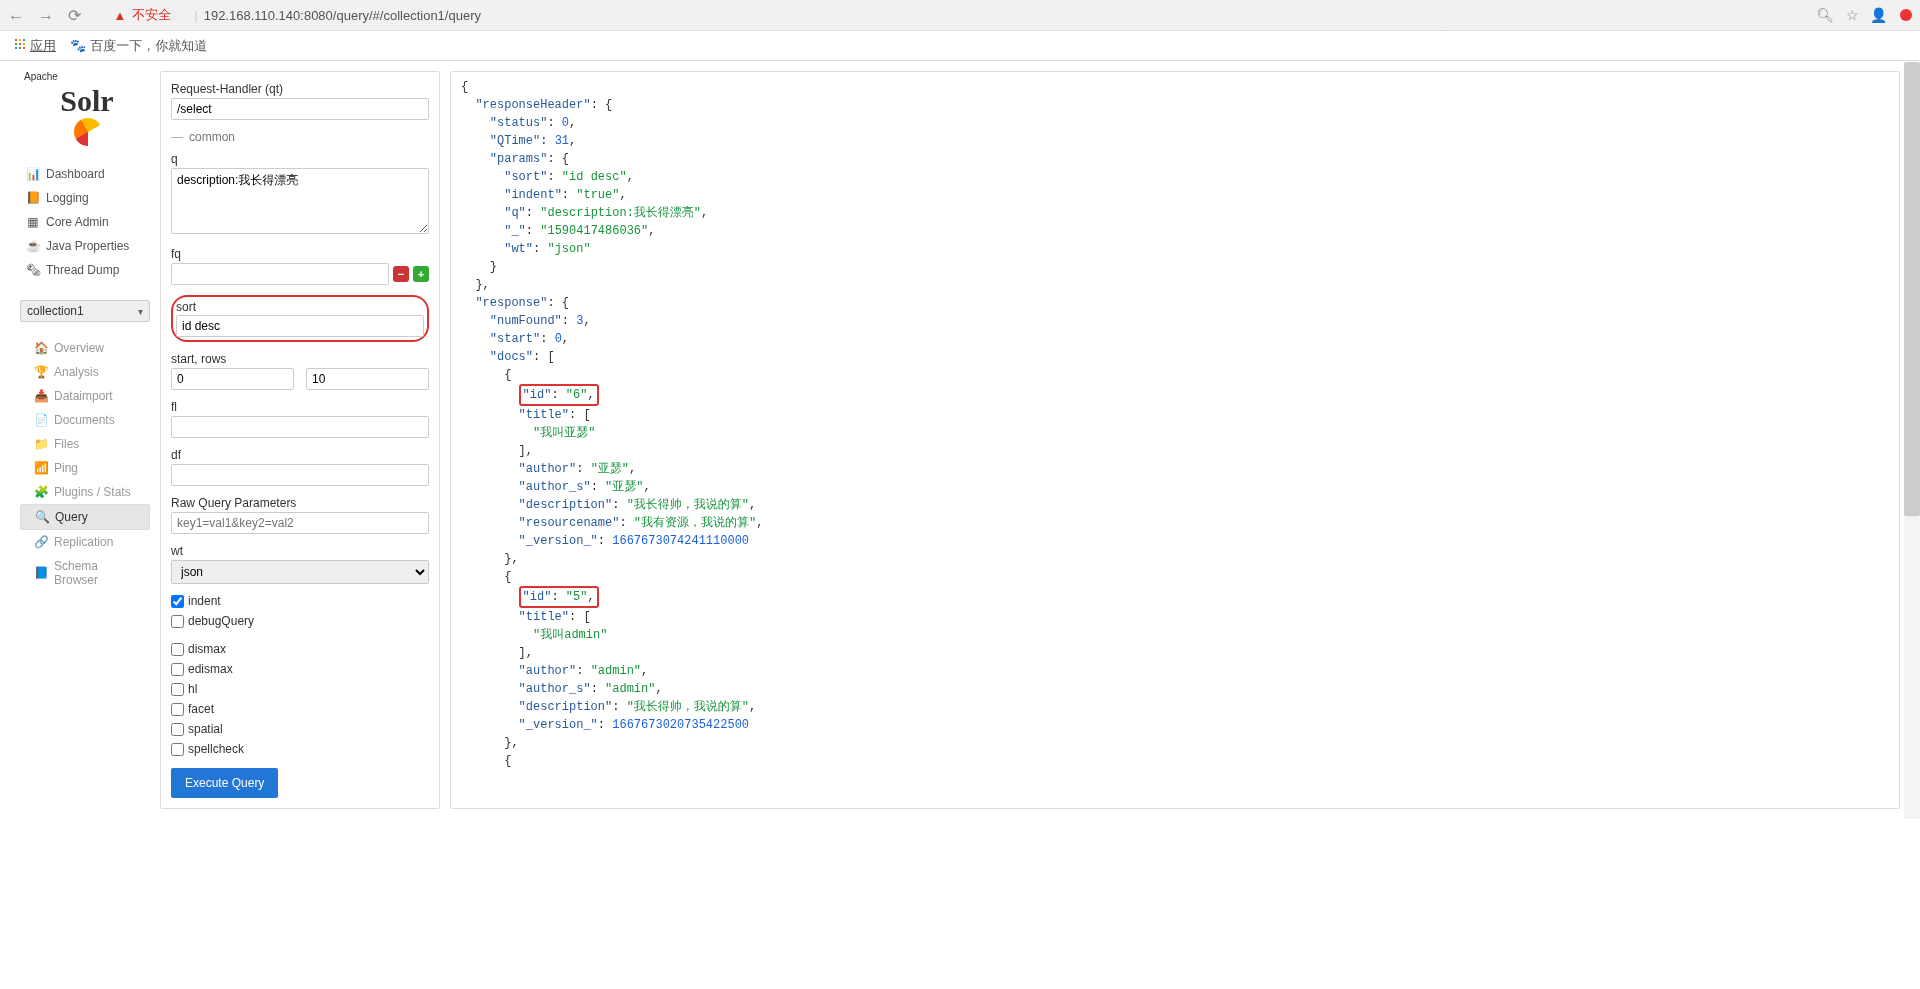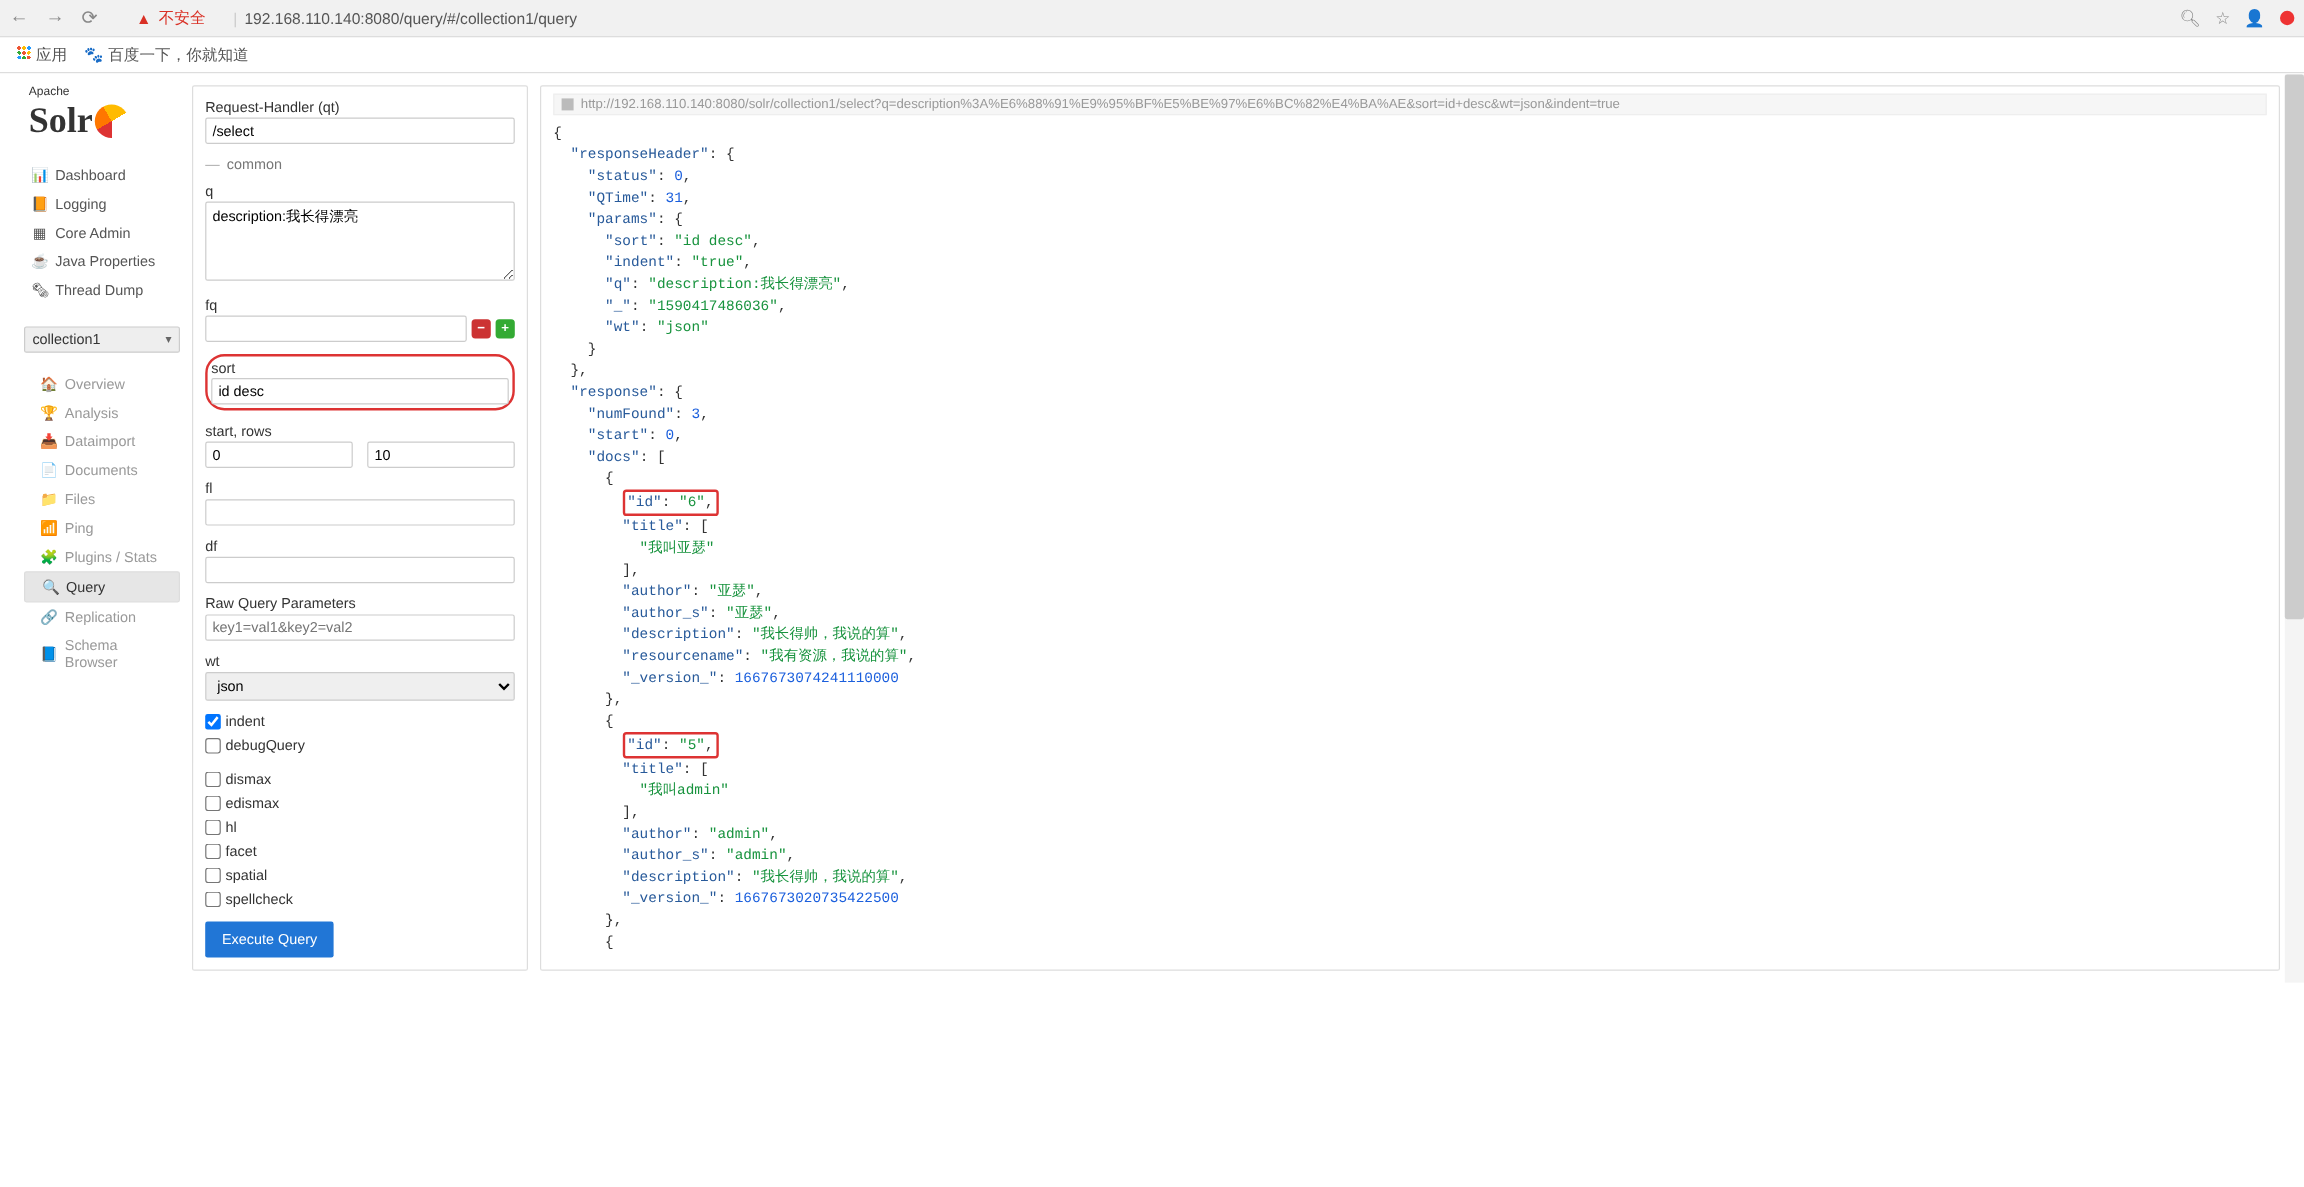--- a/index.html
+++ b/index.html
@@ -10,21 +10,21 @@
     .browser-nav { display: flex; gap: 14px; font-size: 16px; color: #888; }
     .browser-nav span { cursor: pointer; }
     .url-box { flex: 1; background: #f1f1f1; border-radius: 14px; height: 26px; display: flex; align-items: center; padding: 0 12px; color: #555; font-size: 13px; max-width: 1350px; margin-left: 8px; }
     .url-box .warn { color: #d93025; margin-right: 6px; }
     .url-box .unsafe { color: #d93025; margin-right: 17px; }
     .url-box .pipe { color: #ccc; margin: 0 6px; }
     .browser-right { margin-left: auto; display: flex; gap: 12px; font-size: 14px; color: #888; align-items: center; }
     .browser-right .red-dot { width: 12px; height: 12px; background: #e33; border-radius: 50%; }
     
     .bookmarks-bar { height: 30px; display: flex; align-items: center; padding: 0 14px; gap: 14px; border-bottom: 1px solid #ddd; font-size: 13px; }
-    .bookmarks-bar .apps { color: #555; }
+    .bookmarks-bar .apps { color: #555; text-decoration: underline; }
     .apps-icon { display: inline-block; width: 12px; height: 12px; margin-right: 4px; position: relative; }
     .apps-icon::before { content: ""; position: absolute; inset: 0; background: 
       radial-gradient(circle at 2px 2px, #e53 1.5px, transparent 1.5px),
       radial-gradient(circle at 6px 2px, #fb0 1.5px, transparent 1.5px),
       radial-gradient(circle at 10px 2px, #29f 1.5px, transparent 1.5px),
       radial-gradient(circle at 2px 6px, #3a3 1.5px, transparent 1.5px),
       radial-gradient(circle at 6px 6px, #e53 1.5px, transparent 1.5px),
       radial-gradient(circle at 10px 6px, #fb0 1.5px, transparent 1.5px),
       radial-gradient(circle at 2px 10px, #29f 1.5px, transparent 1.5px),
       radial-gradient(circle at 6px 10px, #3a3 1.5px, transparent 1.5px),
@@ -33,21 +33,21 @@
     .bookmarks-bar .baidu { color: #555; }
     .baidu-paw { color: #2a66e8; margin-right: 4px; }
     
     
     .page { display: flex; padding: 10px 20px; gap: 10px; }
     
     
     .left-col { width: 130px; flex-shrink: 0; }
     .logo-area { margin-bottom: 16px; padding-left: 4px; }
     .logo-text { font-size: 10px; color: #333; margin-bottom: 2px; }
-    .solr-logo { font-size: 30px; font-weight: bold; color: #333; font-family: Georgia, serif; display: flex; align-items: center; }
+    .solr-logo { font-size: 30px; font-weight: bold; color: #333; font-family: Georgia, serif; display: flex; align-items: center; flex-direction: column; }
     .sun { display: inline-block; width: 28px; height: 28px; margin-left: 2px; position: relative; }
     .sun::before { content: ""; position: absolute; width: 28px; height: 28px; border-radius: 50%;
       background: conic-gradient(from 180deg, #d33 0deg 60deg, #f70 60deg 150deg, #fb0 150deg 240deg, transparent 240deg); }
 
     .nav-list { list-style: none; margin-bottom: 18px; }
     .nav-list li { padding: 5px 6px; display: flex; align-items: center; gap: 6px; color: #555; cursor: pointer; }
     .nav-list li .ico { width: 14px; text-align: center; }
     
     .core-select { width: 100%; height: 22px; background: #eee; border: 1px solid #ccc; border-radius: 2px; padding: 0 6px; display: flex; align-items: center; justify-content: space-between; margin-bottom: 14px; cursor: pointer; }
     .core-select .arrow { font-size: 10px; color: #666; }
@@ -280,24 +280,20 @@
           <span>spatial</span>
         </div>
     <div class="check-row" style="margin-bottom:12px">
           <input type="checkbox" style="">
           <span>spellcheck</span>
         </div>
     <button class="execute-btn">Execute Query</button>
   </div>
 
   <div class="result-col">
-    <div class="result-url">
-      <span class="url-icon"></span>
-      <span>http://192.168.110.140:8080/solr/collection1/select?q=description%3A%E6%88%91%E9%95%BF%E5%BE%97%E6%BC%82%E4%BA%AE&amp;sort=id+desc&amp;wt=json&amp;indent=true</span>
-    </div>
     <div class="json-view" id="json-view">{
   <span class="k">"responseHeader"</span>: {
     <span class="k">"status"</span>: <span class="n">0</span>,
     <span class="k">"QTime"</span>: <span class="n">31</span>,
     <span class="k">"params"</span>: {
       <span class="k">"sort"</span>: <span class="s">"id desc"</span>,
       <span class="k">"indent"</span>: <span class="s">"true"</span>,
       <span class="k">"q"</span>: <span class="s">"description:我长得漂亮"</span>,
       <span class="k">"_"</span>: <span class="s">"1590417486036"</span>,
       <span class="k">"wt"</span>: <span class="s">"json"</span>

